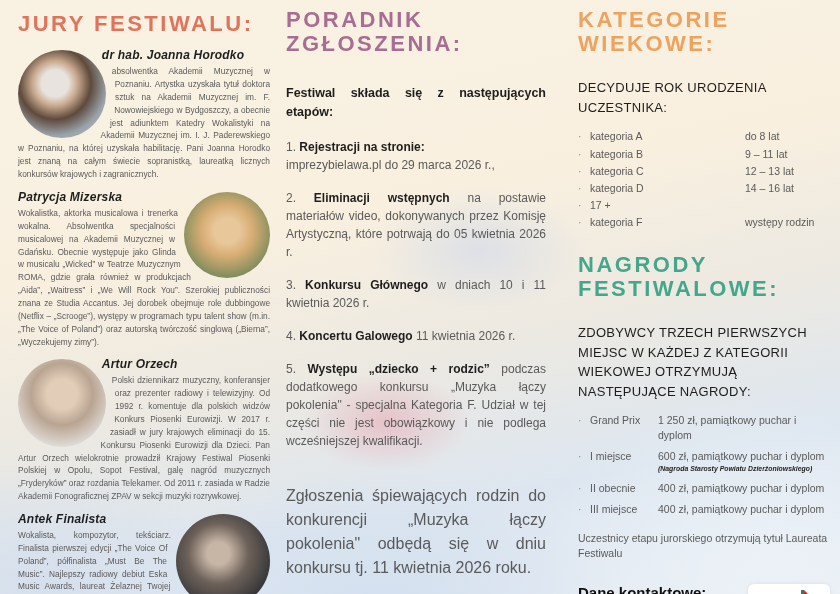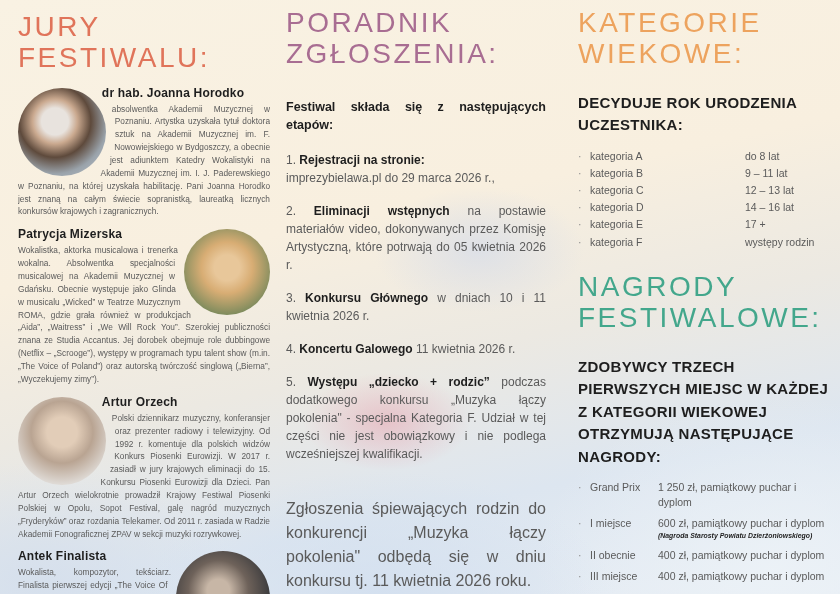--- a/index.html
+++ b/index.html
@@ -14,48 +14,48 @@
       radial-gradient(ellipse 300px 220px at 92% 96%, rgba(236,242,247,.9), transparent 80%),
       linear-gradient(168deg,#f9f2e3 0%,#f8efdf 38%,#ece9e2 58%,#dde6f0 78%,#e7edf4 100%);
     display:flex;
   }
   .col{box-sizing:border-box;width:280px;flex:0 0 280px;}
   .col-left{padding:12px 10px 0 18px;}
   .col-mid{padding:8px 14px 0 6px;}
   .col-right{padding:8px 10px 4px 18px;position:relative;}
 
   .display-title{
-    font-weight:400;font-size:28px;line-height:1.1;letter-spacing:2.5px;
+    font-weight:700;font-size:22px;line-height:1.1;letter-spacing:2.5px;
     margin:0 0 12px 0;
   }
   .t-coral{color:#e0745a;}
   .t-mauve{color:#a86d92;}
   .t-orange{color:#eda35e;}
   .t-teal{color:#43a78c;margin-top:22px;}
 
   
   .member{overflow:hidden;margin-bottom:9px;}
-  .member h3{margin:0 0 3px 0;font-size:12px;color:#1e1e1e;letter-spacing:.2px;}
+  .member h3{margin:0 0 3px 0;font-size:12px;color:#1e1e1e;letter-spacing:.2px;font-style:italic;}
   .member p{margin:0;font-size:8.3px;line-height:1.55;color:#5a5a5a;text-align:justify;}
   .photo{border-radius:50%;}
   .ph-left{float:left;shape-outside:circle(50%);margin:2px 10px 4px 0;}
   .ph-right{float:right;shape-outside:circle(50%);margin:2px 0 4px 10px;}
   .ph-joanna{width:88px;height:88px;background:radial-gradient(circle at 42% 38%,#e8e3de 0 18%,#caa98f 30%,#5e4a3c 48%,#9aa3ab 70%,#c3cbd2 100%);}
   .ph-patrycja{width:86px;height:86px;background:radial-gradient(circle at 50% 45%,#e8c79a 0 20%,#d8ad74 40%,#7b8a5c 75%,#55663f 100%);}
   .ph-artur{width:88px;height:88px;background:radial-gradient(circle at 50% 40%,#e2cdb8 0 22%,#b9a492 45%,#ded9d4 75%,#eceae8 100%);}
   .ph-antek{width:94px;height:94px;background:radial-gradient(circle at 45% 42%,#c7b6a6 0 15%,#6e625a 40%,#3a3a3c 70%,#242426 100%);}
 
   
   .intro{font-size:12.5px;font-weight:bold;color:#1e1e1e;text-align:justify;margin:28px 0 16px 0;line-height:1.5;}
   .step{font-size:12px;color:#5a5a5a;text-align:justify;line-height:1.5;margin:0 0 15px 0;}
   .step b{color:#1e1e1e;}
   .mid-footer{font-size:16px;color:#5a5a5a;text-align:justify;line-height:1.5;margin-top:34px;}
 
   
-  .subhead{font-size:15px;font-weight:bold;color:#1e1e1e;letter-spacing:.3px;margin:22px 0 12px 0;line-height:1.5;}
+  .subhead{font-size:13px;font-weight:normal;color:#1e1e1e;letter-spacing:.3px;margin:22px 0 12px 0;line-height:1.5;}
   .cat-row{display:flex;font-size:10.5px;color:#5a5a5a;line-height:1.45;margin-bottom:2px;}
   .cat-row .bullet{width:12px;color:#8a8a8a;}
   .cat-row .lbl{width:155px;}
   .cat-row .val{flex:1;}
   .award-row{display:flex;font-size:10.5px;color:#5a5a5a;line-height:1.4;margin-bottom:7px;}
   .award-row .bullet{width:12px;color:#8a8a8a;}
   .award-row .lbl{width:68px;}
   .award-row .val{flex:1;}
   .award-note{display:block;font-size:6.9px;font-weight:bold;font-style:italic;color:#1e1e1e;}
   .awards-footer{font-size:10.5px;color:#5a5a5a;line-height:1.45;margin:14px 0 0 0;}
@@ -160,21 +160,20 @@
           <span class="lbl">kategoria C</span>
           <span class="val">12 – 13 lat</span>
         </div>
       <div class="cat-row">
           <span class="bullet">·</span>
           <span class="lbl">kategoria D</span>
           <span class="val">14 – 16 lat</span>
         </div>
       <div class="cat-row">
           <span class="bullet">·</span>
-          <span class="lbl">kategoria E</span>
           <span class="val">17 +</span>
         </div>
       <div class="cat-row">
           <span class="bullet">·</span>
           <span class="lbl">kategoria F</span>
           <span class="val">występy rodzin</span>
         </div>
     </div>
 
     <h1 class="display-title t-teal"><span>NAGRODY</span><br><span>FESTIWALOWE:</span></h1>

